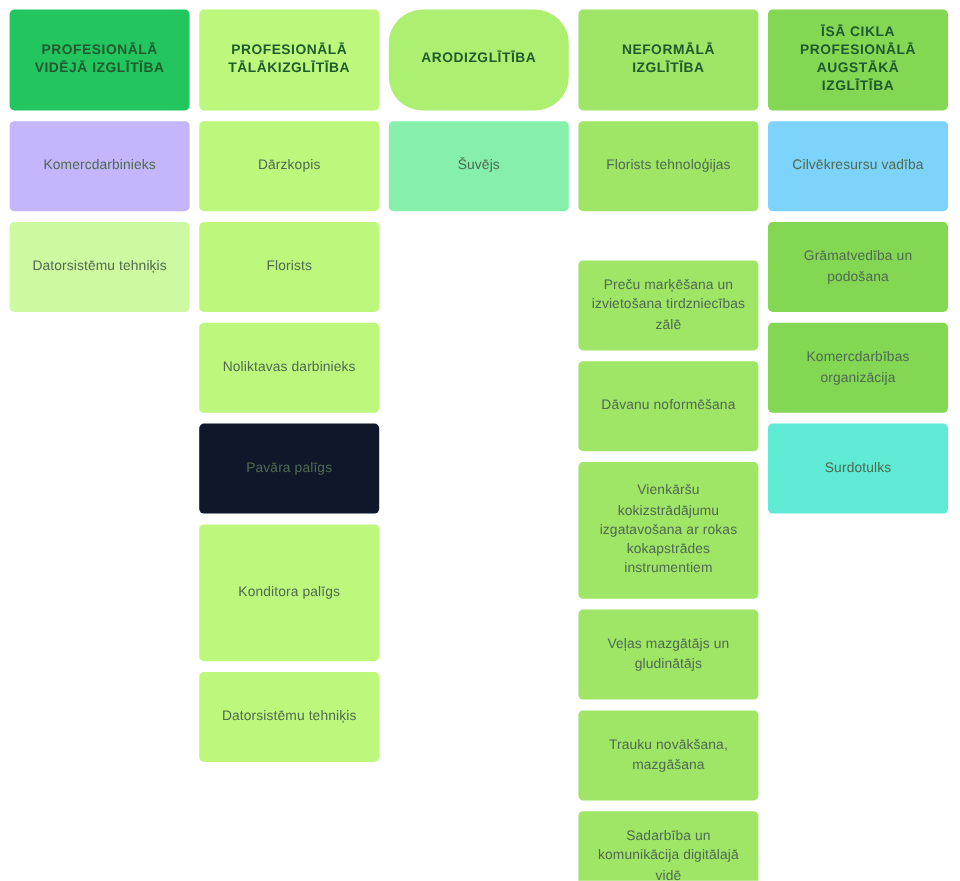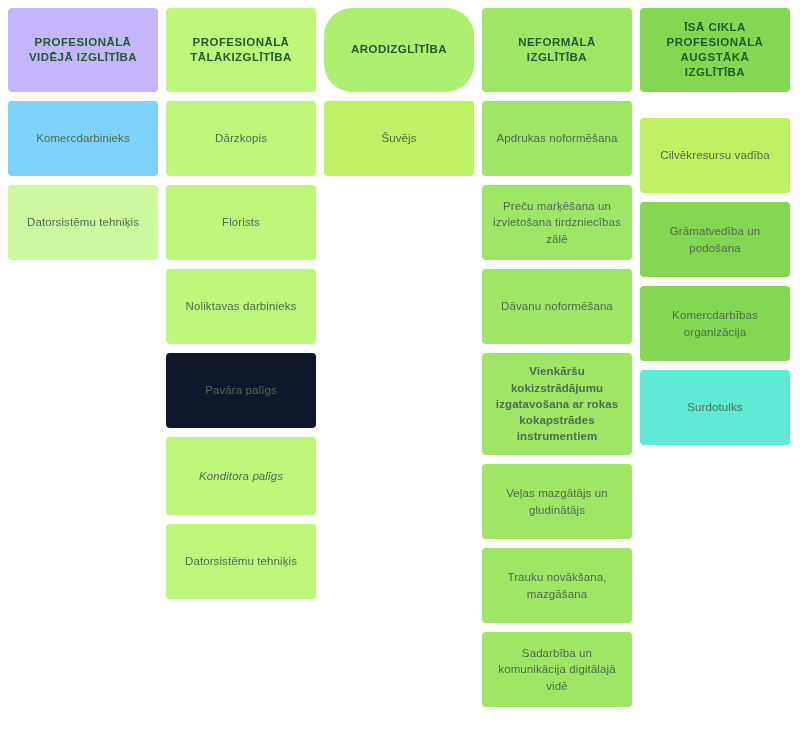--- a/index.html
+++ b/index.html
@@ -49,61 +49,61 @@
   }
   .cell.item {
     font-size: 11.5px;
     line-height: 1.42;
     color: #4f6b51;
     letter-spacing: 0.1px;
   }
   
   .h-75  { height: 75px; }
   .h-84  { height: 84px; }
-  .h-90  { height: 78px; font-style: italic; }
-  .h-114 { height: 102px; font-weight: bold; }
+  .h-90  { height: 114px; }
+  .h-114 { height: 114px; }
 </style>
 </head>
 <body style="background-color: rgb(255, 255, 255);">
 
 <div id="board">
 
   <div class="column">
-    <div class="cell header h-84" style="background-color: #c4b5fd;">PROFESIONĀLĀ VIDĒJĀ IZGLĪTĪBA</div>
-    <div class="cell item h-75" style="background-color: #7dd3fc;">Komercdarbinieks</div>
+    <div class="cell header h-84" style="background-color: #22c55e;">PROFESIONĀLĀ VIDĒJĀ IZGLĪTĪBA</div>
+    <div class="cell item h-75" style="background-color: #c4b5fd;">Komercdarbinieks</div>
     <div class="cell item h-75" style="background-color: rgb(205, 249, 160);">Datorsistēmu tehniķis</div>
   </div>
 
   <div class="column">
     <div class="cell header h-84" style="background-color: rgb(189, 248, 124);">PROFESIONĀLĀ TĀLĀKIZGLĪTĪBA</div>
     <div class="cell item h-75" style="background-color: rgb(189, 248, 124);">Dārzkopis</div>
     <div class="cell item h-75" style="background-color: rgb(189, 248, 124);">Florists</div>
     <div class="cell item h-75" style="background-color: rgb(189, 248, 124);">Noliktavas darbinieks</div>
     <div class="cell item h-75" style="background-color: #0f172a;">Pavāra palīgs</div>
     <div class="cell item h-90" style="background-color: rgb(189, 248, 124);">Konditora palīgs</div>
     <div class="cell item h-75" style="background-color: rgb(189, 248, 124);">Datorsistēmu tehniķis</div>
   </div>
 
   <div class="column">
     <div class="cell header h-84" style="background-color: rgb(173, 239, 112); border-radius: 28px;">ARODIZGLĪTĪBA</div>
-    <div class="cell item h-75" style="background-color: #bef264;">Šuvējs</div>
+    <div class="cell item h-75" style="background-color: #86efac;">Šuvējs</div>
   </div>
 
   <div class="column">
     <div class="cell header h-84" style="background-color: rgb(159, 229, 102);">NEFORMĀLĀ IZGLĪTĪBA</div>
-    <div class="cell item h-75" style="background-color: rgb(159, 229, 102);">Apdrukas noformēšana</div>
-    <div class="cell item h-75" style="background-color: rgb(159, 229, 102);">Preču marķēšana un izvietošana tirdzniecības zālē</div>
+    <div class="cell item h-75" style="background-color: rgb(159, 229, 102);">Florists tehnoloģijas</div>
+    <div class="cell item h-75" style="background-color: rgb(159, 229, 102); margin-top: 32px;">Preču marķēšana un izvietošana tirdzniecības zālē</div>
     <div class="cell item h-75" style="background-color: rgb(159, 229, 102); text-align: center;">Dāvanu noformēšana</div>
     <div class="cell item h-114" style="background-color: rgb(159, 229, 102);">Vienkāršu kokizstrādājumu izgatavošana ar rokas kokapstrādes instrumentiem</div>
     <div class="cell item h-75" style="background-color: rgb(159, 229, 102);">Veļas mazgātājs un gludinātājs</div>
     <div class="cell item h-75" style="background-color: rgb(159, 229, 102);">Trauku novākšana, mazgāšana</div>
     <div class="cell item h-75" style="background-color: rgb(159, 229, 102);">Sadarbība un komunikācija digitālajā vidē</div>
   </div>
 
   <div class="column">
     <div class="cell header h-84" style="background-color: rgb(131, 215, 83);">ĪSĀ CIKLA PROFESIONĀLĀ AUGSTĀKĀ IZGLĪTĪBA</div>
-    <div class="cell item h-75" style="background-color: #bef264; margin-top: 17px;">Cilvēkresursu vadība</div>
+    <div class="cell item h-75" style="background-color: #7dd3fc;">Cilvēkresursu vadība</div>
     <div class="cell item h-75" style="background-color: rgb(131, 215, 83);">Grāmatvedība un podošana</div>
     <div class="cell item h-75" style="background-color: rgb(131, 215, 83);">Komercdarbības organizācija</div>
     <div class="cell item h-75" style="background-color: #5eead4;">Surdotulks</div>
   </div>
 
 </div>
 
 </body></html>

